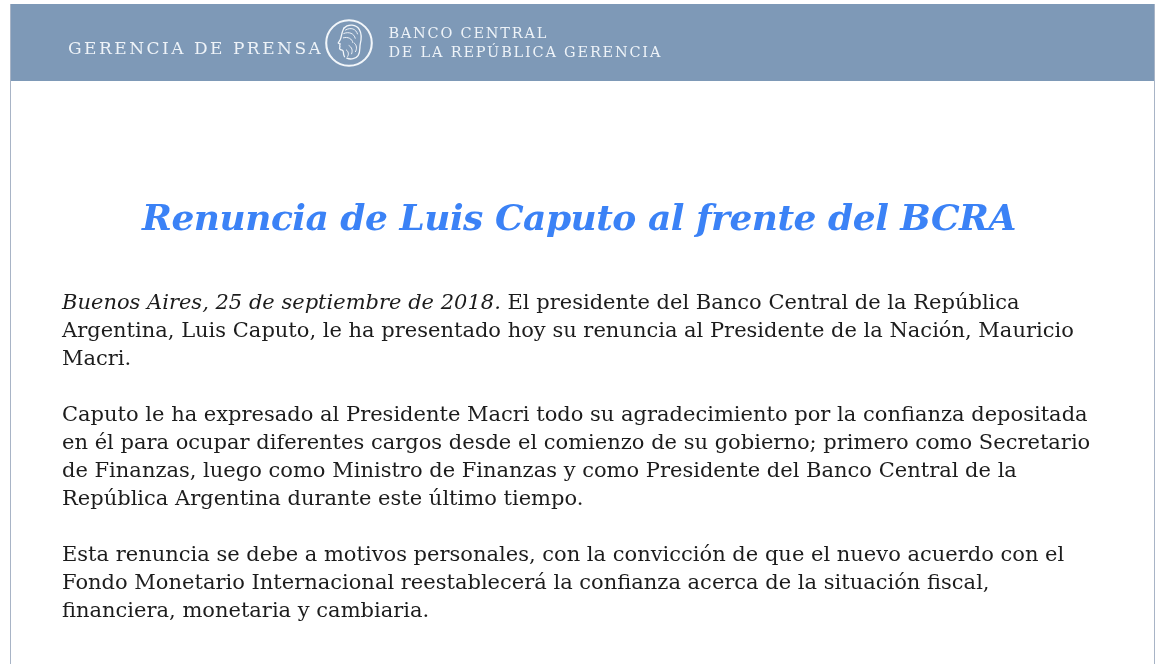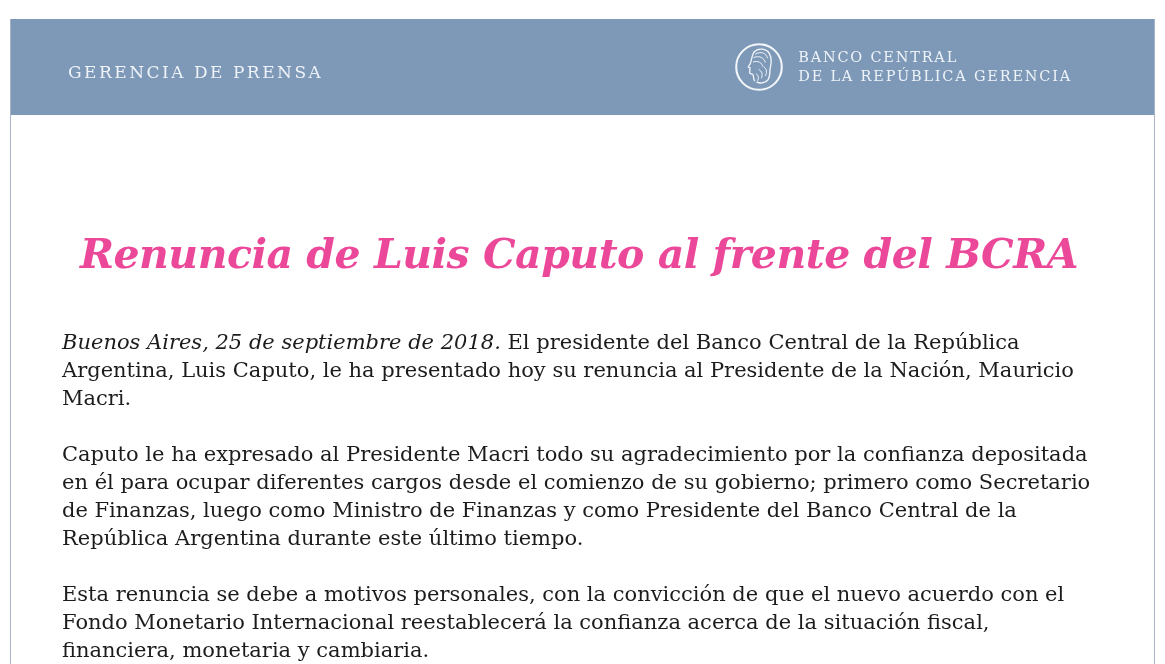--- a/index.html
+++ b/index.html
@@ -16,26 +16,26 @@
     font-family:"DejaVu Serif","Liberation Serif",serif;
   }
   .page{
     margin:0 10px;
     height:664px;
     border-left:1px solid var(--border);
     border-right:1px solid var(--border);
     background:var(--page-bg);
   }
   .topbar{
-    margin-top:19px;
-    height:96px;
+    margin-top:4px;
+    height:77px;
     background:var(--header-bar);
     display:flex;
     align-items:center;
-    justify-content:space-between;
+    justify-content:flex-start;
     padding:0 82px 0 57px;
   }
   .dept{
     color:var(--header-text);
     font-size:17px;
     letter-spacing:2.5px;
     padding-top:10px;
     white-space:nowrap;
   }
   .brand{
@@ -53,22 +53,22 @@
     white-space:nowrap;
   }
   .content{
     padding:0 58px 0 51px;
   }
   .title{
     margin:115px 0 50px 0;
     text-align:center;
     font-style:italic;
     font-weight:bold;
-    font-size:41px;
-    color:#ec4899;
+    font-size:36px;
+    color:#3b82f6;
     letter-spacing:-0.5px;
   }
   .para{
     margin:0 0 28px 0;
     font-size:21px;
     line-height:28px;
     color:var(--body-text);
     max-width:1035px;
   }
   .dateline{font-style:italic;}

